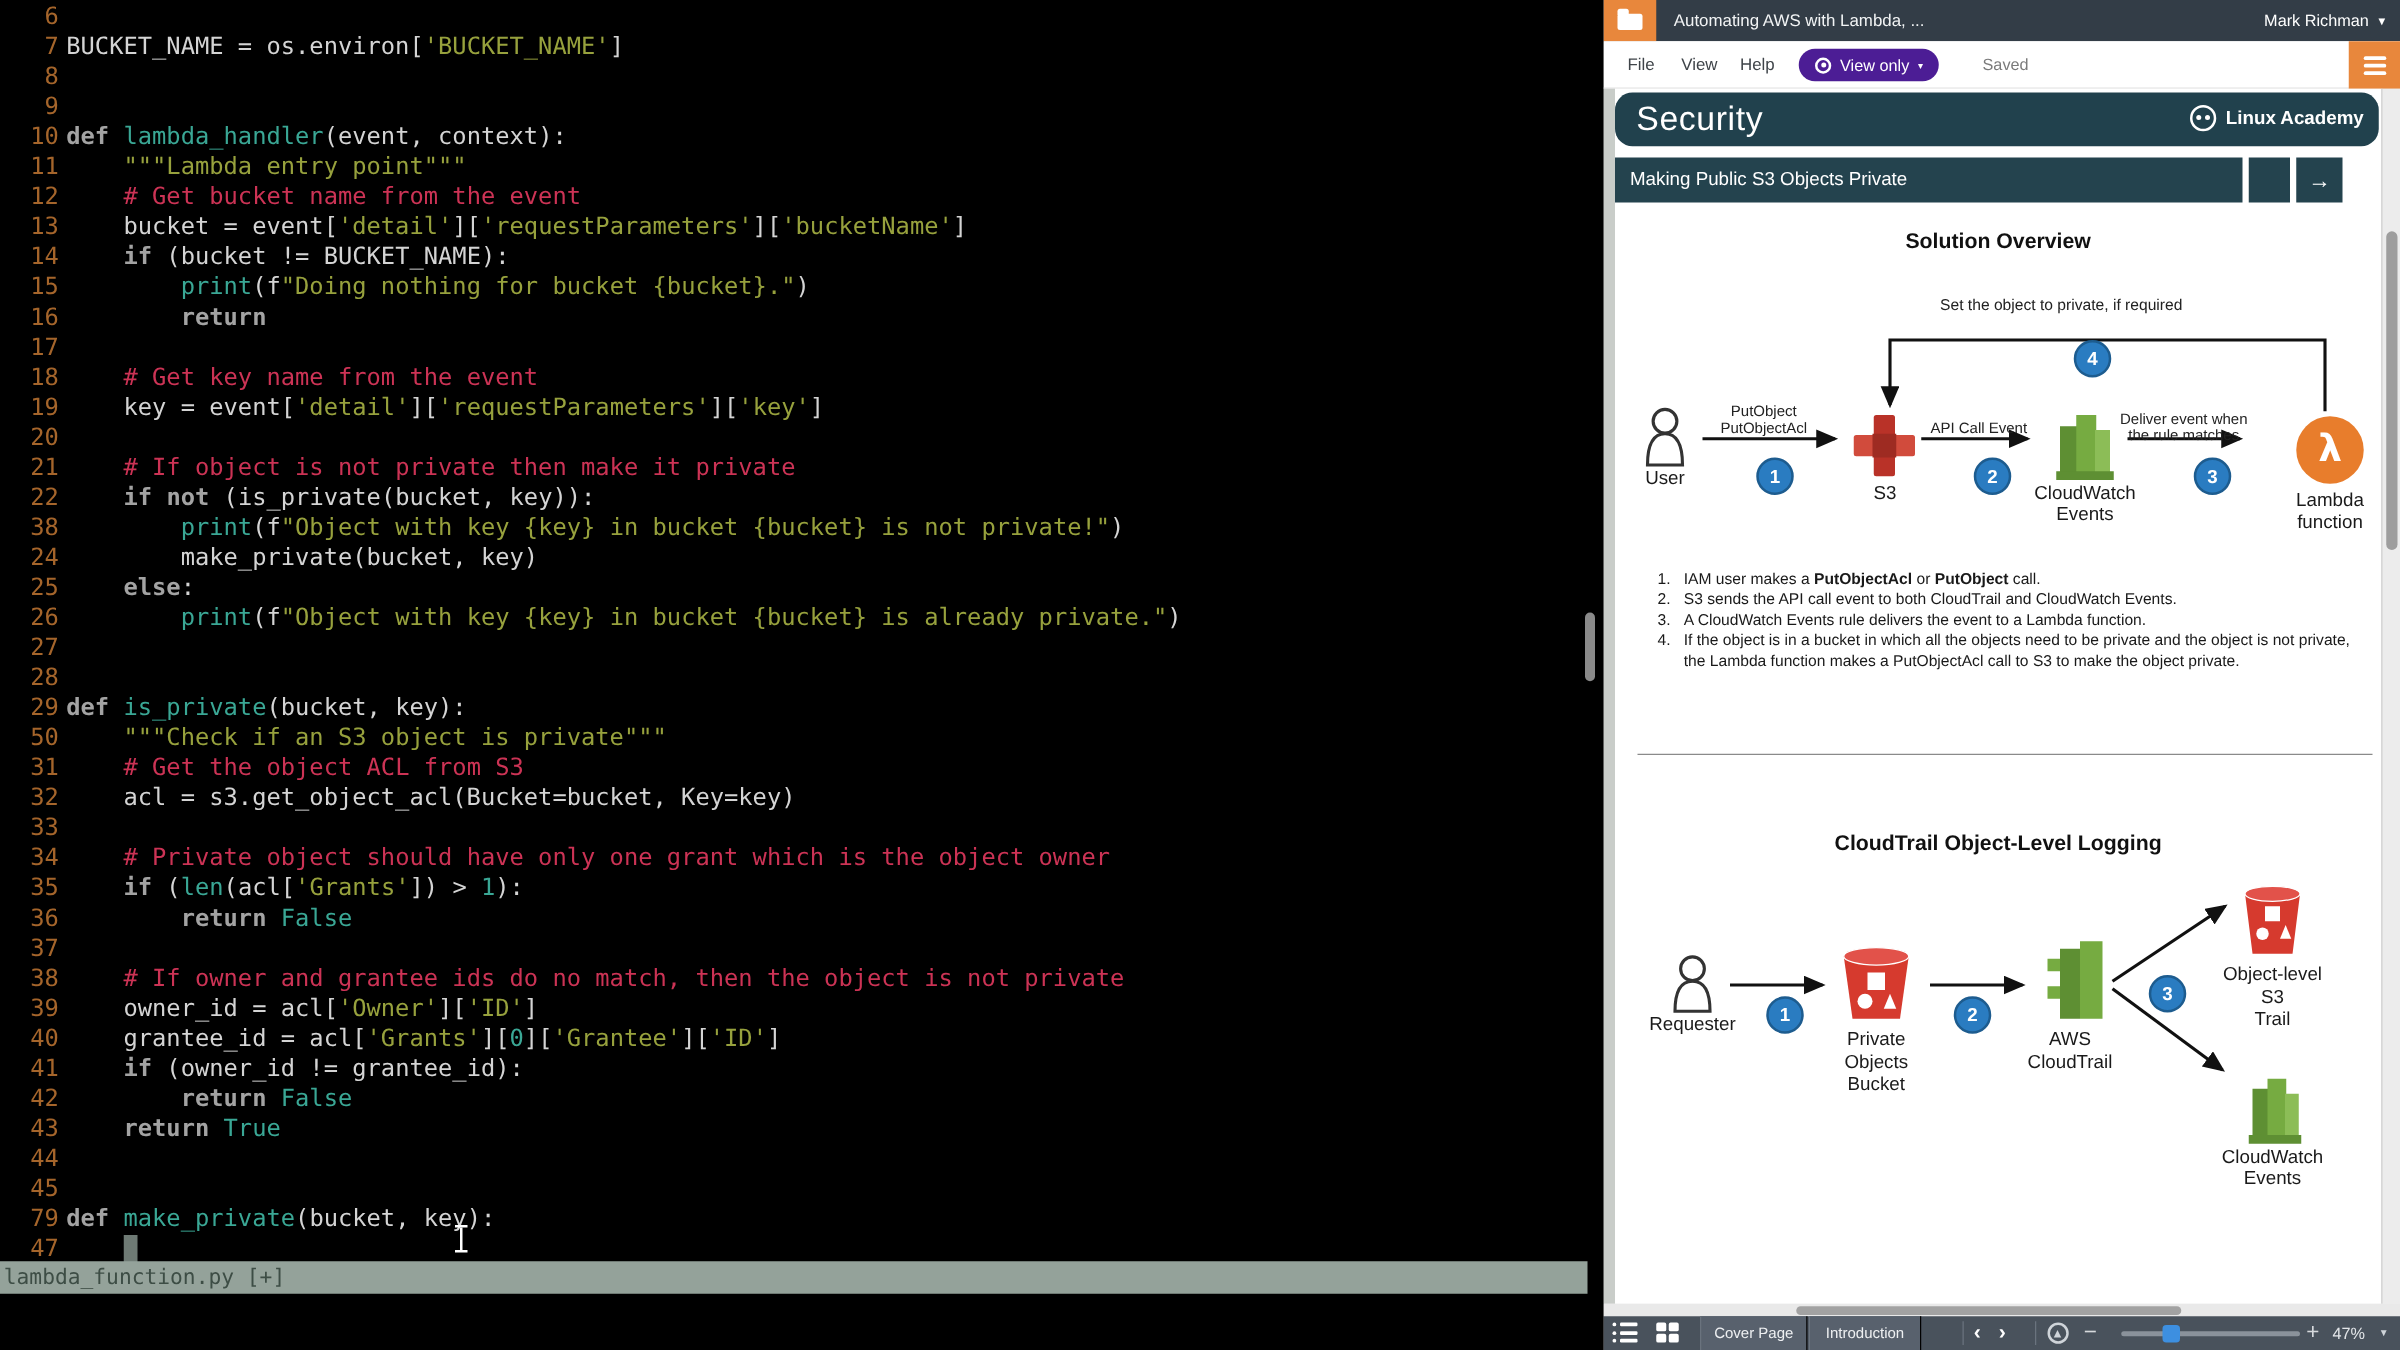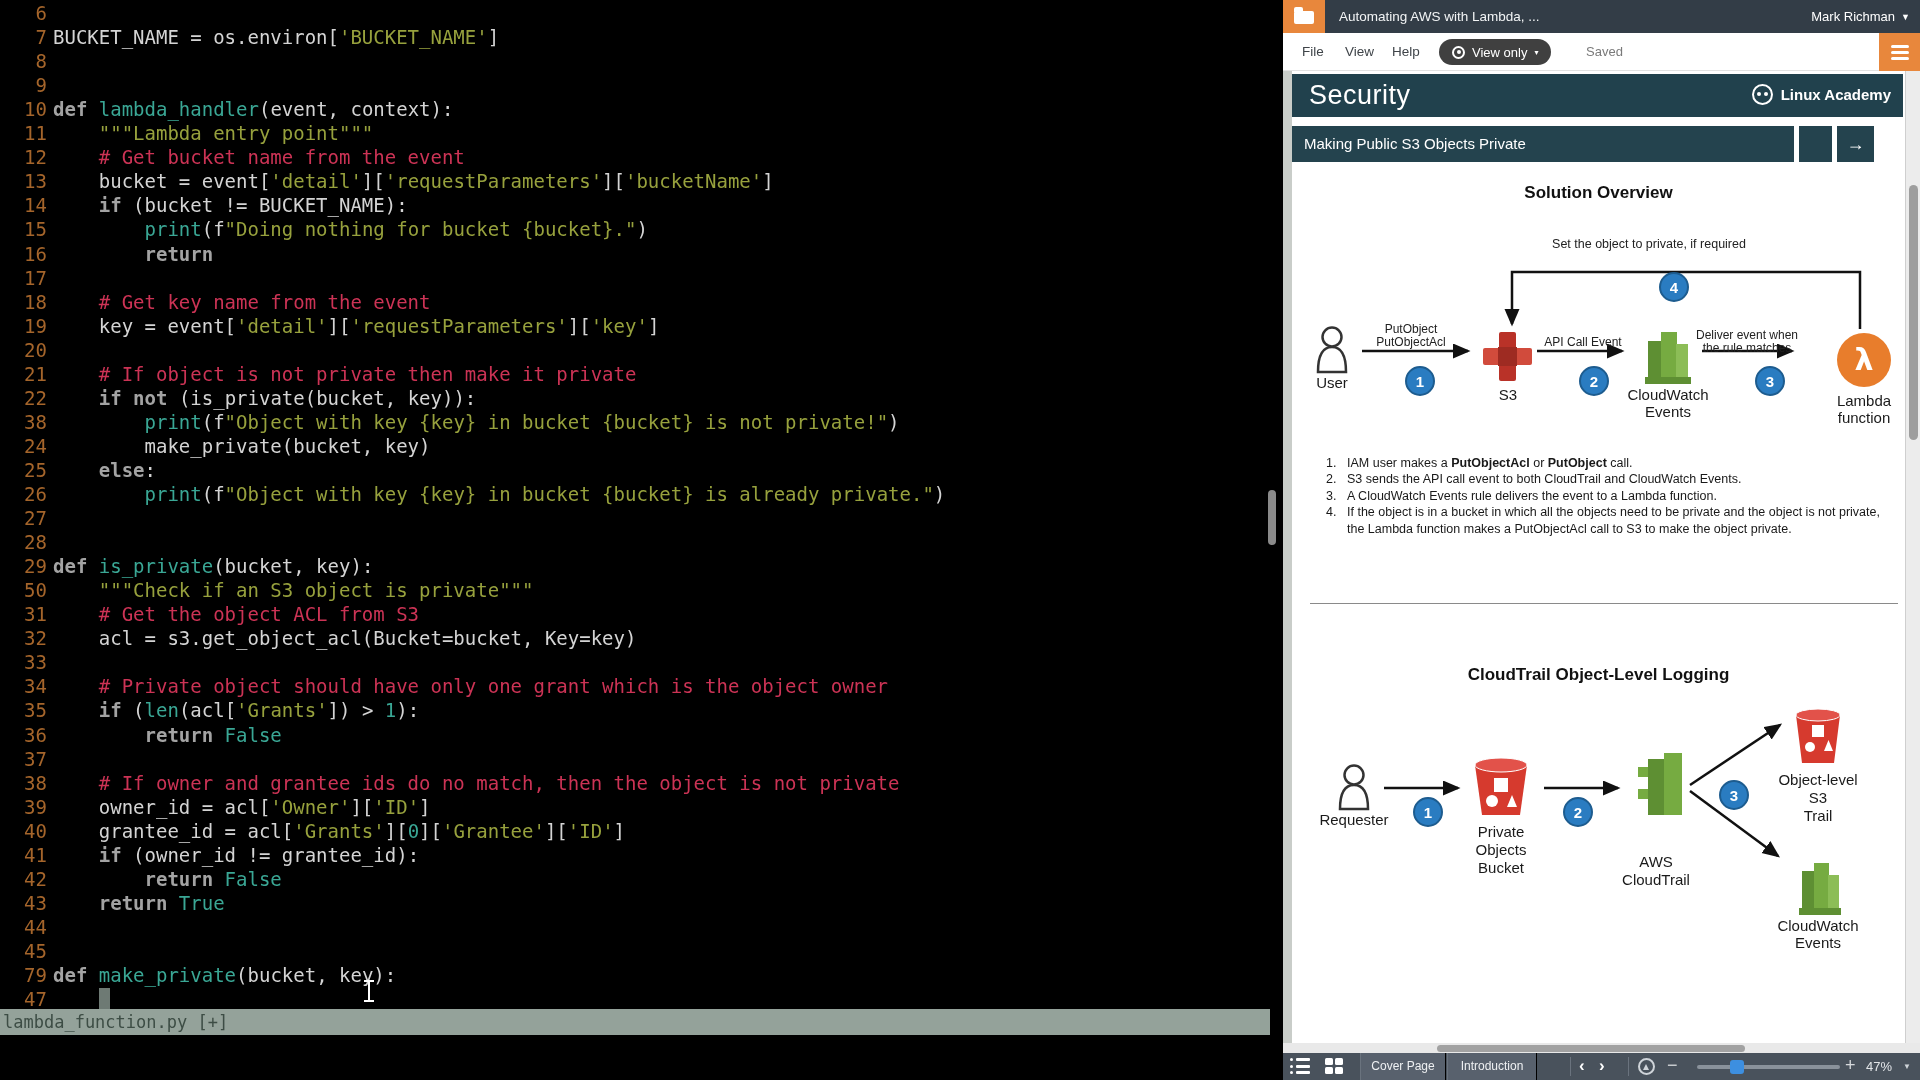--- a/index.html
+++ b/index.html
@@ -34,34 +34,34 @@
   .folder-btn { position:absolute; left:0; top:0; width:42px; height:33px; background:#e8873c; }
   .folder-glyph { position:absolute; left:11px; top:11px; width:20px; height:13px; background:#fff; border-radius:2px; }
   .folder-glyph::before { content:""; position:absolute; left:0; top:-4px; width:9px; height:5px; background:#fff; border-radius:2px 2px 0 0; }
   .vtitle-text { position:absolute; left:56px; top:0; height:33px; line-height:33px; color:#f2f4f5; font-size:13.5px; }
   .account { position:absolute; right:10px; top:0; height:33px; line-height:33px; color:#fff; font-size:13px; }
   .account .caret { font-size:9px; margin-left:6px; vertical-align:1px; }
 
   .vmenu { position:absolute; left:0; top:33px; width:637px; height:38px; background:#fff; border-bottom:1px solid #e2e2e2; }
   .menu-item { position:absolute; top:0; height:38px; line-height:38px; font-size:13.5px; color:#3f4449; cursor:default; }
   .mi-file { left:19px; } .mi-view { left:62px; } .mi-help { left:109px; }
-  .pill { position:absolute; left:156px; top:6px; height:26px; border-radius:13px; background:#404040;
+  .pill { position:absolute; left:156px; top:6px; height:26px; border-radius:13px; background:#4c1d95;
           display:flex; align-items:center; gap:7px; padding:0 13px; color:#fff; font-size:13px; }
   .eye { width:13px; height:13px; border:2px solid #fff; border-radius:50%; position:relative; }
   .eye::after { content:""; position:absolute; left:2.5px; top:2.5px; width:4px; height:4px; background:#fff; border-radius:50%; }
   .pill .caret { font-size:8px; }
   .saved { position:absolute; left:303px; top:0; height:38px; line-height:38px; font-size:13px; color:#7a7a7a; }
   .burger { position:absolute; left:596px; top:0; width:41px; height:38px; background:#e8873c;
             display:flex; flex-direction:column; justify-content:center; align-items:center; gap:3px; }
   .burger i { width:18px; height:3px; background:#fff; border-radius:2px; }
 
   .divider-strip { position:absolute; left:0; top:71px; width:9px; height:972px; background:#c9cdc9; }
 
   .doc { position:absolute; left:9px; top:71px; width:613px; height:972px; background:#fff; color:#1a1a1a; }
-  .sec-band { position:absolute; left:0; top:3px; width:611px; height:43px; background:#21414d; }
+  .sec-band { position:absolute; left:0; top:3px; width:611px; height:43px; background:#21414d;border-radius:14px; }
   .sec-title { position:absolute; left:17px; top:0; height:43px; line-height:43px; color:#fff; font-size:27px; font-weight:300; letter-spacing:.5px; }
   .brand { position:absolute; right:12px; top:10px; display:flex; align-items:center; gap:8px; color:#fff; font-size:15px; font-weight:bold; }
   .owl { width:21px; height:21px; border:2px solid #fff; border-radius:50%; position:relative; }
   .owl::before, .owl::after { content:""; position:absolute; top:6px; width:4px; height:4px; background:#fff; border-radius:50%; }
   .owl::before { left:3px; } .owl::after { right:3px; }
 
   .lesson-bar { position:absolute; left:0; top:55px; width:611px; height:36px; display:flex; gap:5px; }
   .lesson-main { width:502px; height:36px; background:#24434e; color:#fff; font-size:15px; line-height:36px; padding-left:12px; }
   .lesson-box { width:33px; height:36px; background:#24434e; }
   .lesson-next { width:37px; height:36px; background:#24434e; color:#fff; font-size:18px; font-weight:bold;
@@ -320,21 +320,21 @@
             <rect x="510" y="170" width="13" height="38" fill="#5e8f33"></rect>
             <rect x="522" y="162" width="15" height="46" fill="#76ab41"></rect>
             <rect x="536" y="174" width="11" height="34" fill="#8cbd57"></rect>
             <rect x="507" y="207" width="42" height="7" fill="#5e8f33"></rect>
           </g>
         </svg>
         <div class="dlabel" style="left:62px; top:110px;">Requester</div>
         <div class="dlabel" style="left:209px; top:122px; line-height:18px;">Private
 Objects
 Bucket</div>
-        <div class="dlabel" style="left:364px; top:122px; line-height:18px;margin-top:30px;">AWS
+        <div class="dlabel" style="left:364px; top:122px; line-height:18px;">AWS
 CloudTrail</div>
         <div class="dlabel" style="left:526px; top:70px; line-height:18px;">Object-level
 S3
 Trail</div>
         <div class="dlabel" style="left:526px; top:216px;">CloudWatch
 Events</div>
         <div class="badge" style="left:121px; top:96px;">1</div>
         <div class="badge" style="left:271px; top:96px;">2</div>
         <div class="badge" style="left:427px; top:79px;">3</div>
       </div>

